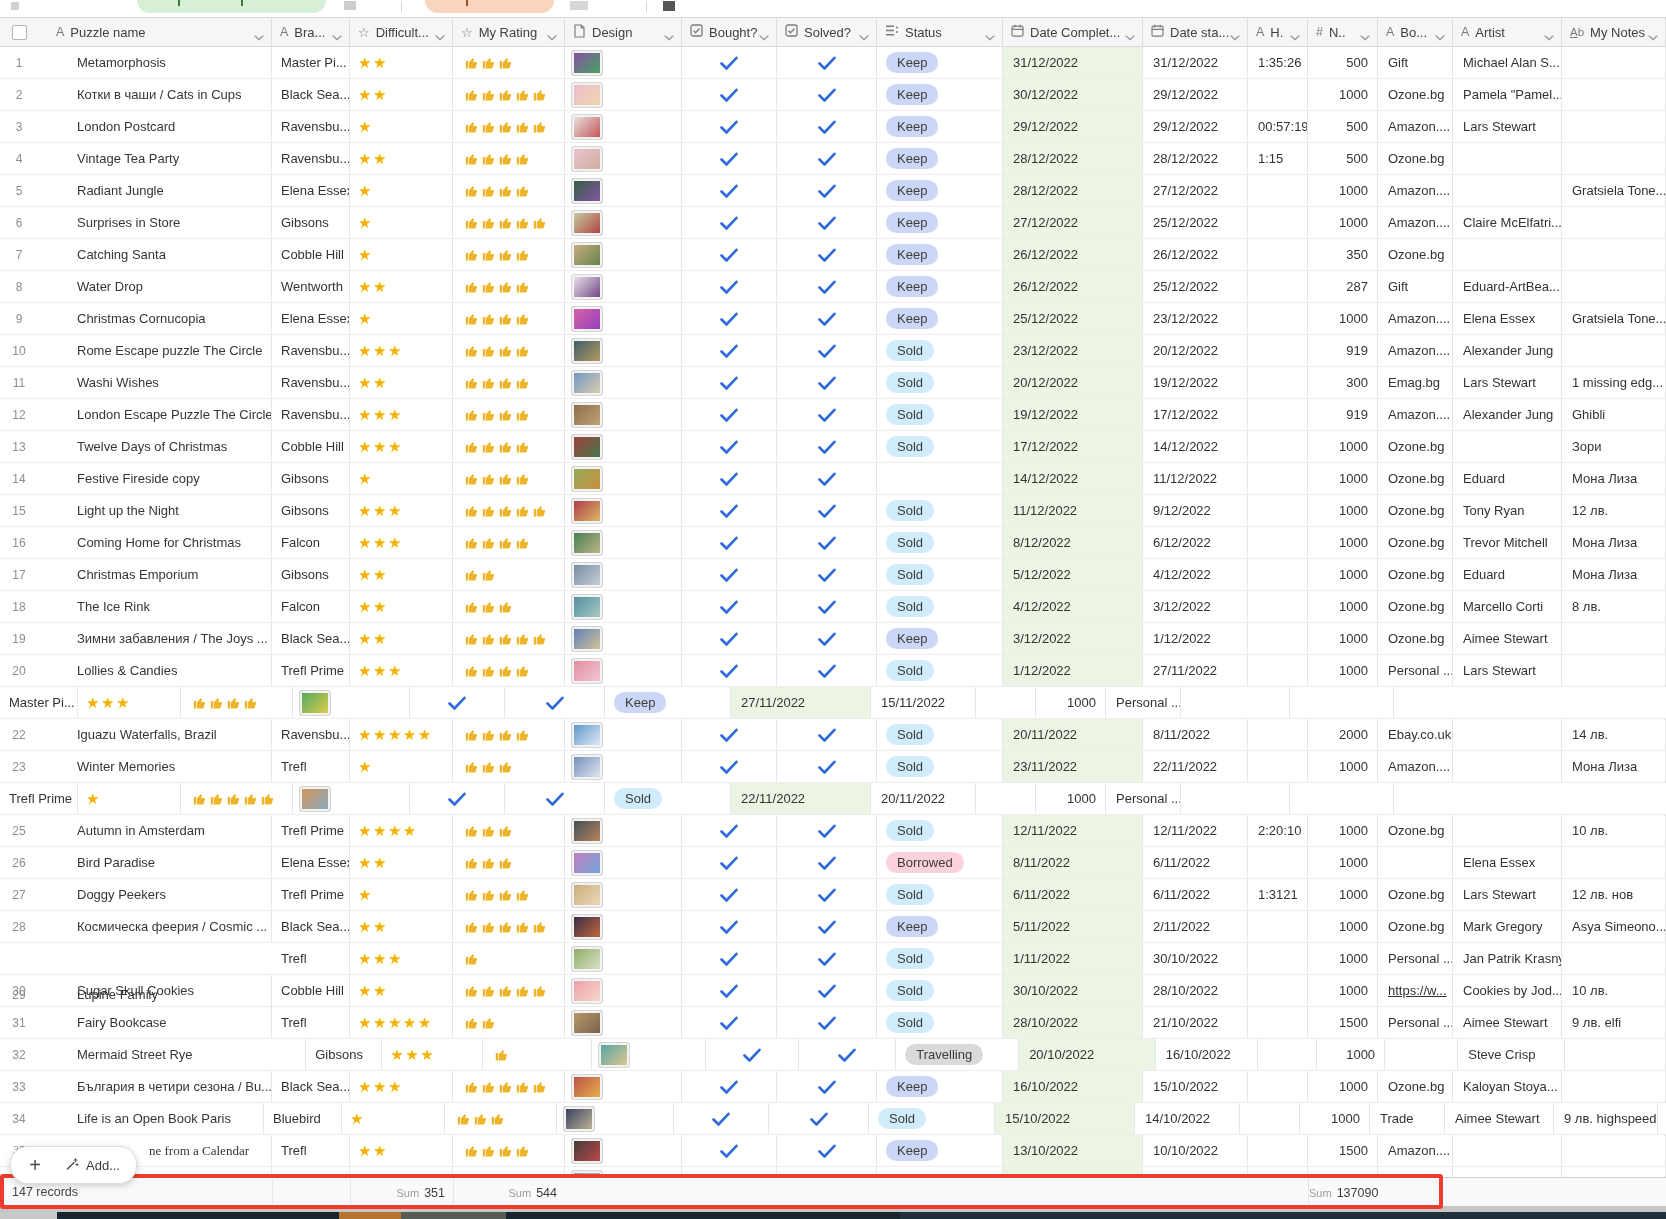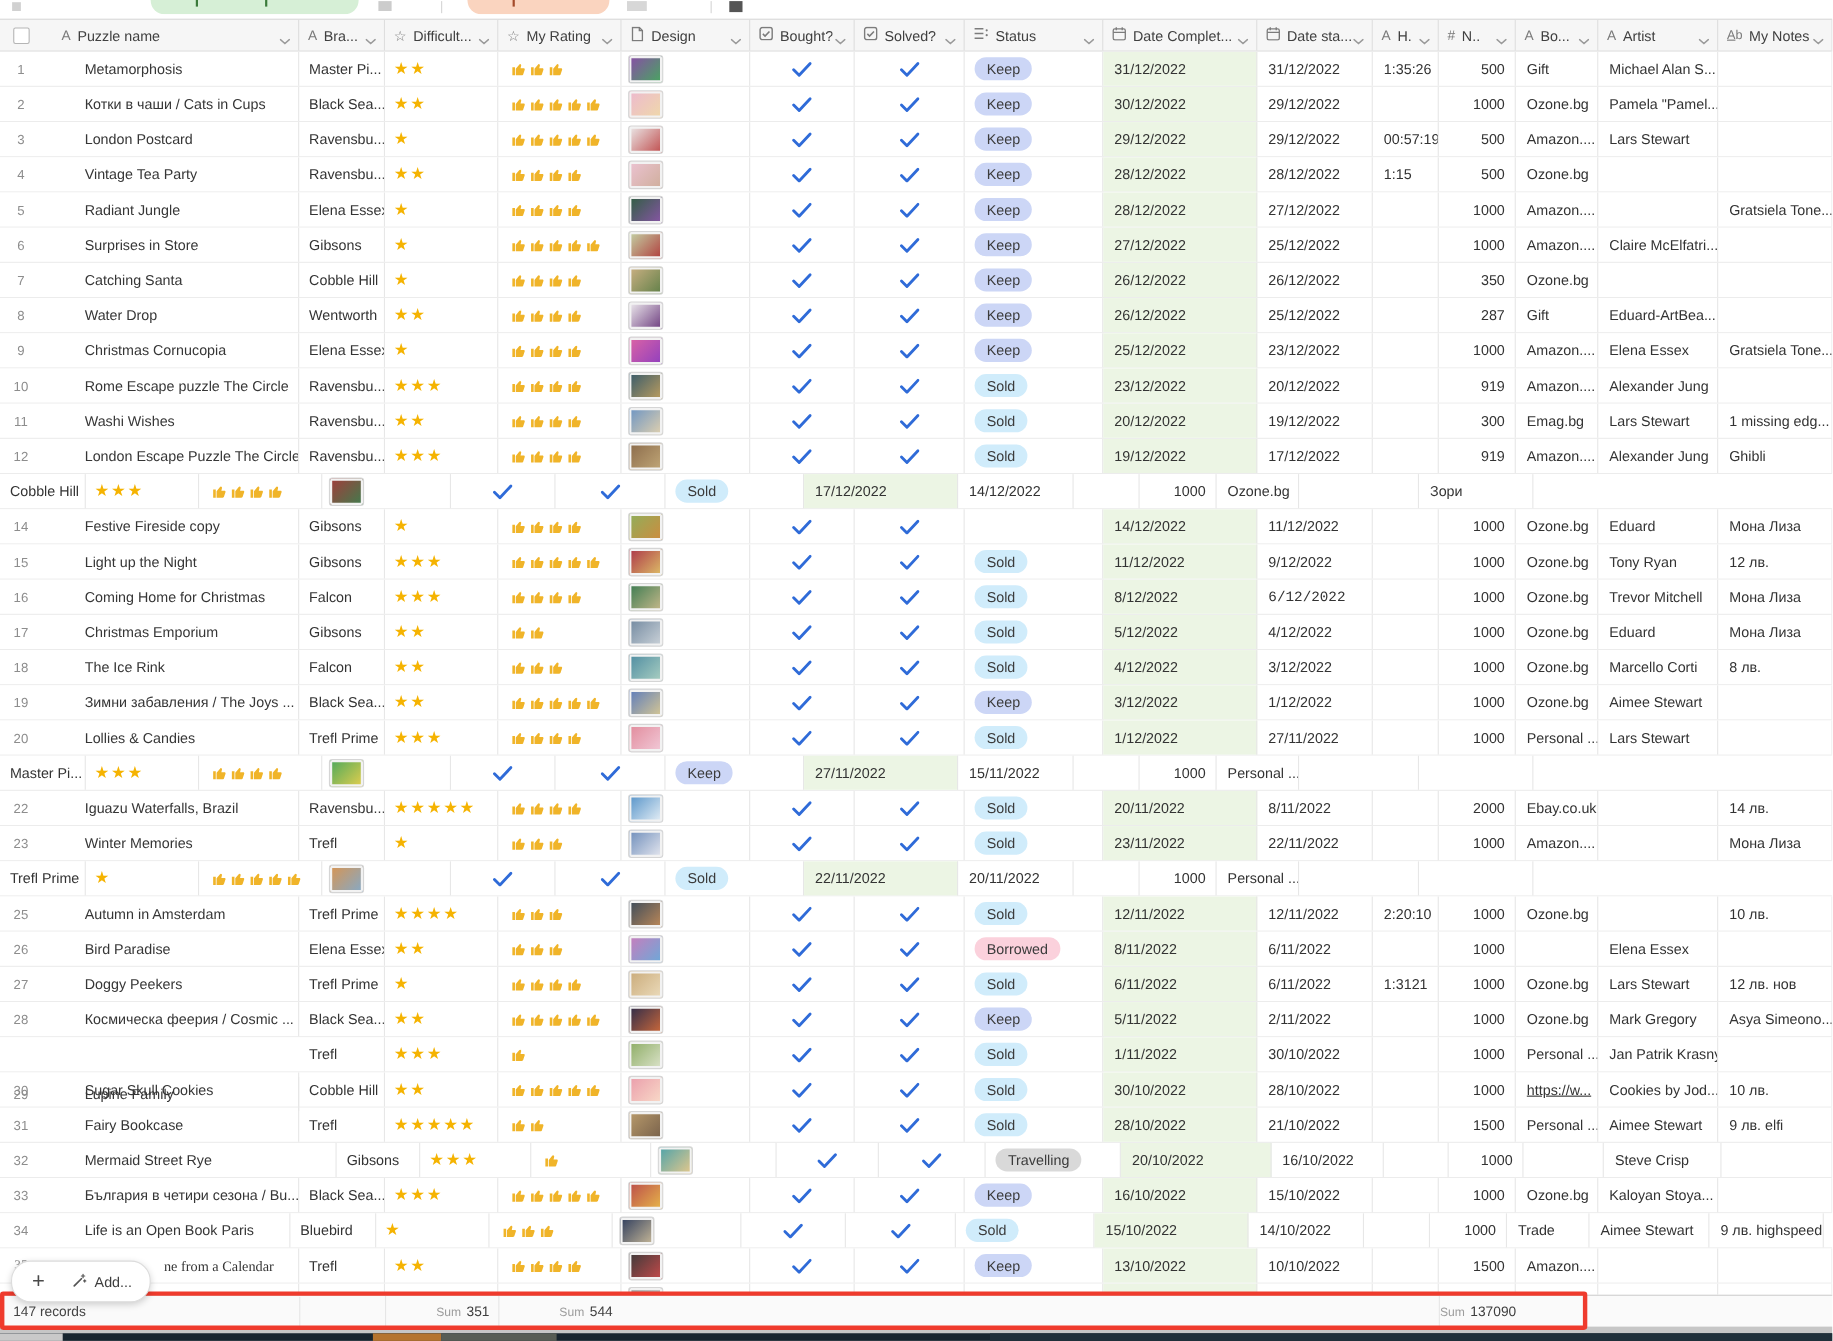--- a/index.html
+++ b/index.html
@@ -1173,20 +1173,24 @@
           <span class="padded ">Amazon....</span>
         </div>
         <div class="cell cell-artist" style="width: 109px;">
           <span class="padded">Alexander Jung</span>
         </div>
         <div class="cell cell-notes" style="width: 104px;">
           <span class="padded">Ghibli</span>
         </div>
       </div>
       <div class="grow">
+        <div class="cell cell-name" style="width: 272px;">
+          <span class="rownum">13</span>
+          <span class="namespan" style="">Twelve Days of Christmas</span>
+        </div>
         <div class="cell cell-brand" style="width: 78px;">
           <span class="brand">Cobble Hill</span>
         </div>
         <div class="cell cell-difficulty" style="width: 103px;">
           <span class="stars" style="color:#f5b301;">★★★</span>
         </div>
         <div class="cell cell-rating" style="width: 112px;">
           <span class="thumbs">
             <span style="display:flex;">
               <svg width="14" height="13" viewBox="0 0 24 23" fill="#f0b429">
@@ -1460,21 +1464,21 @@
               <path d="M1.5 7.5l5 5L16.5 1.8" fill="none" stroke="#2f6bd8" stroke-width="2.6" stroke-linecap="round" stroke-linejoin="round"></path>
             </svg>
           </span>
         </div>
         <div class="cell cell-status" style="width: 126px;">
           <span class="pill" style="background:#d0ecfb;">Sold</span>
         </div>
         <div class="cell cell-date_completed greenbg" style="width: 140px; background: rgb(236, 245, 228);">
           <span class="padded">8/12/2022</span>
         </div>
-        <div class="cell cell-date_started" style="width: 105px; font-family: Liberation Mono, monospace;">
+        <div class="cell cell-date_started" style="width: 105px;">
           <span class="padded">6/12/2022</span>
         </div>
         <div class="cell cell-hours" style="width: 60px;">
           <span class="padded"></span>
         </div>
         <div class="cell cell-pieces num" style="width: 70px;">
           <span>1000</span>
         </div>
         <div class="cell cell-bought_from" style="width: 75px;">
           <span class="padded ">Ozone.bg</span>

